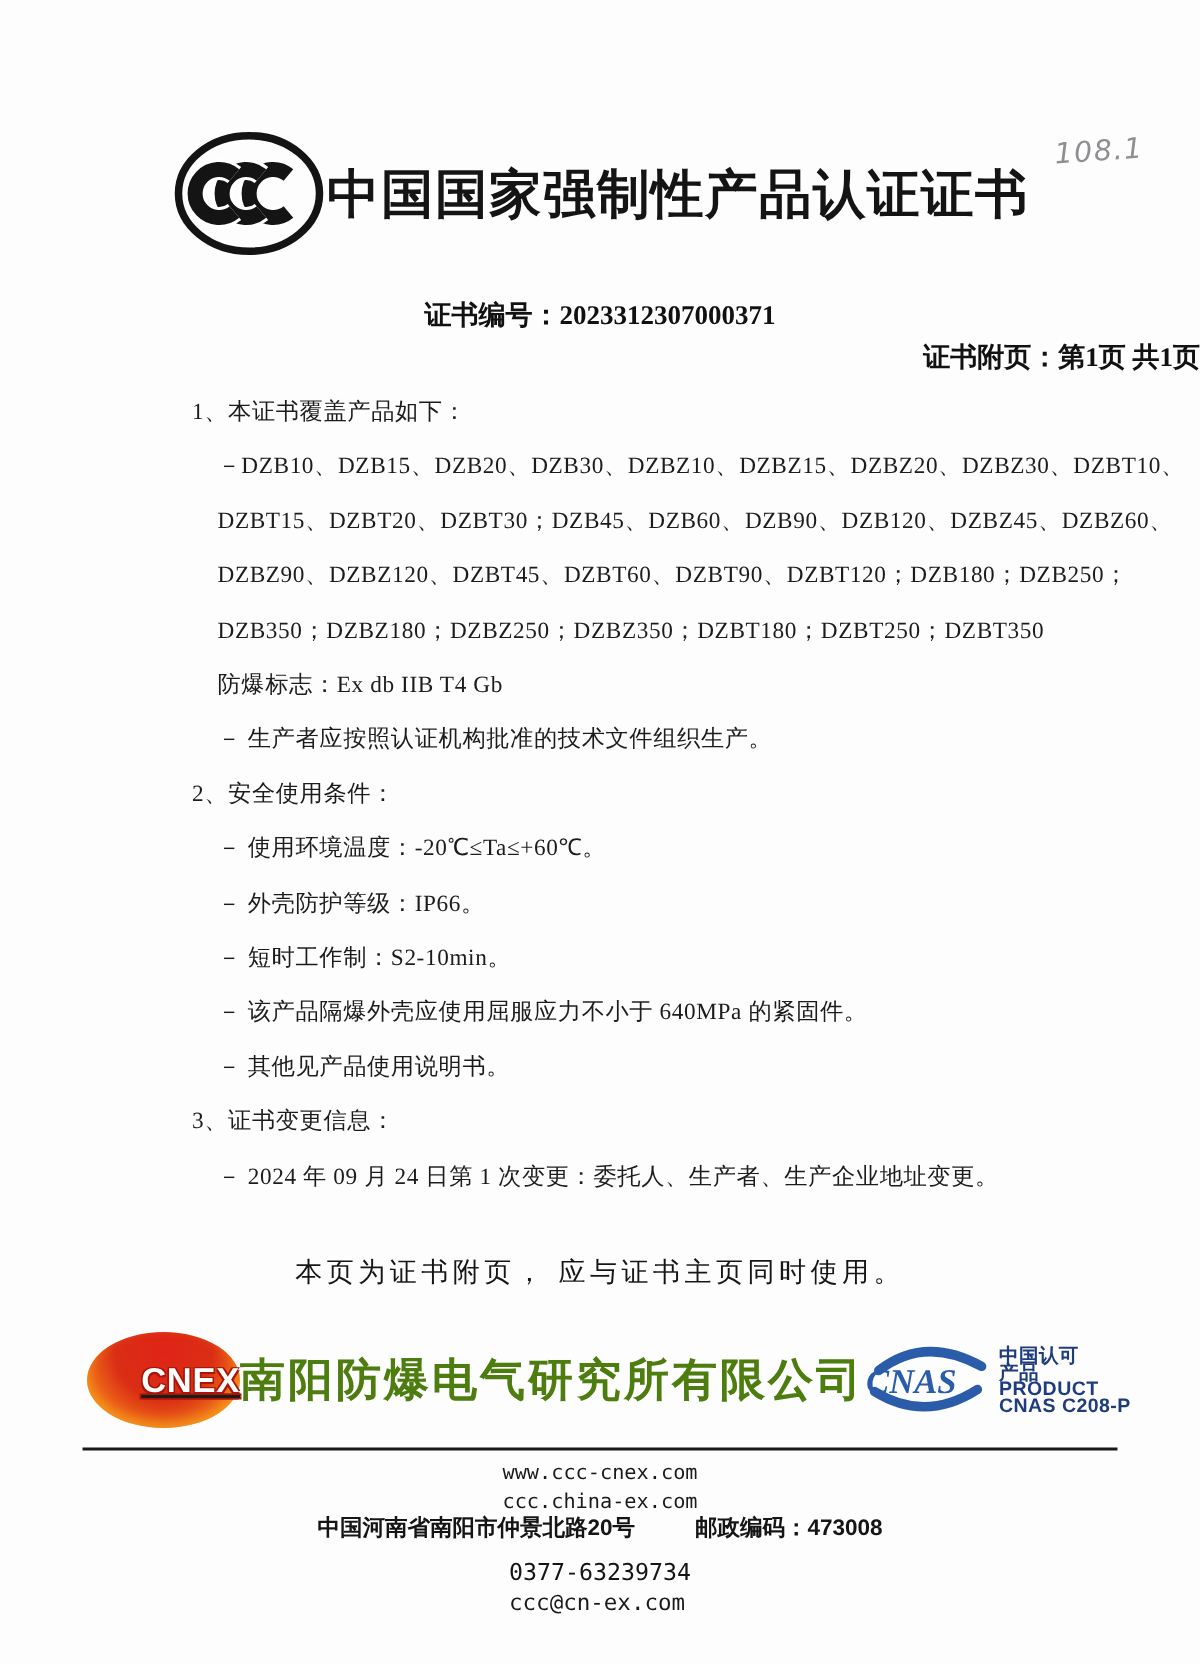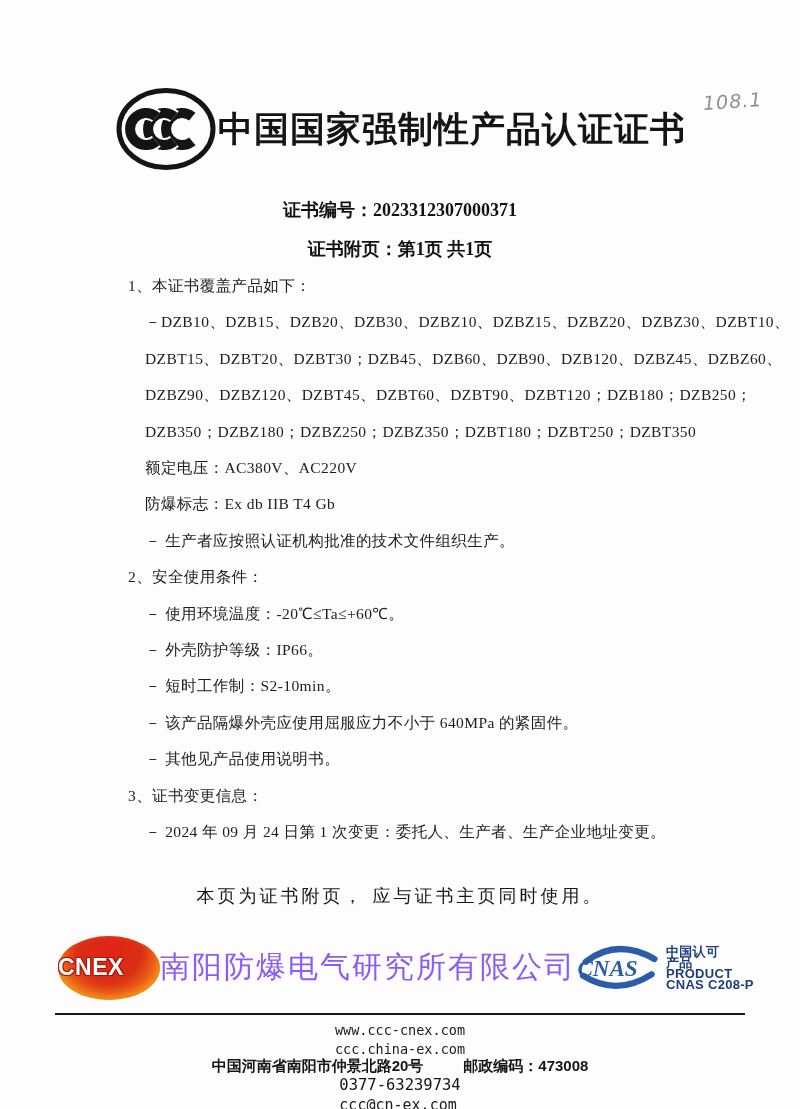--- a/index.html
+++ b/index.html
@@ -36,21 +36,21 @@
     letter-spacing: 1px; color: #141414;
     white-space: nowrap;
   }
 
   .cert-line {
     text-align: center; font-weight: bold;
     font-size: 18px; color: #111;
     font-family: "Liberation Serif", serif;
   }
   .cert-line.first { margin-top: 26px; }
-  .cert-line.second { margin-top: 15px; }
+  .cert-line.second { margin-top: 4px; text-align: right; }
 
   
   .section-heading {
     margin: 17px 0 0 126px;
     font-size: 17.5px; font-weight: bold;
     font-family: "Liberation Serif", serif;
     letter-spacing: 1px;
   }
   .product-info { margin: 7px 56px 0 128px; }
   .product-info p {
@@ -60,51 +60,52 @@
     white-space: nowrap;
     letter-spacing: 0.4px;
   }
   .product-info p.lvl2 { padding-left: 17px; }
 
   
   .notice {
     margin-top: 33px;
     text-align: center;
     font-size: 18px;
-    font-family: Liberation Sans, sans-serif;
+    font-family: Liberation Serif, serif;
     letter-spacing: 3px;
     color: #161616;
   }
 
   
   .issuer-row {
     margin-top: 28px;
     padding: 0 58px;
     display: flex; align-items: center;
   }
   .cnex-logo {
     width: 102px; height: 64px;
     border-radius: 50%;
     background: radial-gradient(ellipse at 50% 20%, #e02417 0%, #da2e15 45%, #ef6c18 72%, #f8a61b 100%);
-    display: flex; align-items: center; justify-content: flex-start;
+    display: flex; align-items: center; justify-content: flex-end;
     flex: 0 0 auto;
     box-shadow: inset 0 -4px 8px rgba(248,180,30,.55);
+    text-decoration: underline;
   }
   .cnex-logo span {
     color: #ffffff; font-weight: bold; font-size: 23px;
     letter-spacing: 0.5px;
     text-shadow: 1px 1px 0 #a81608, -1px -1px 0 #a81608, 1px -1px 0 #a81608, -1px 1px 0 #a81608;
     font-family: "Liberation Sans", sans-serif;
   }
   .company-name {
     flex: 1;
     text-align: center;
-    font-size: 30px; font-weight: normal;
+    font-size: 30px; font-weight: bold;
     letter-spacing: 2px;
-    color: #8b5cf6;
+    color: #4d7c0f;
     white-space: nowrap;
   }
   .cnas-block { display: flex; align-items: center; gap: 6px; flex: 0 0 auto; }
   .cnas-logo { width: 84px; height: 56px; }
   .cnas-caption { display: flex; flex-direction: column; justify-content: center; }
   .cnas-caption span {
     font-size: 13px; font-weight: bold; color: #1f3d7d;
     line-height: 11px; letter-spacing: 0.3px; white-space: nowrap;
   }
 
@@ -121,21 +122,21 @@
   .websites span, .mono {
     font-family: "DejaVu Sans Mono", monospace;
     font-size: 13.5px; color: #1a1a1a; letter-spacing: 0px;
   }
   .addr-block {
     display: flex; gap: 40px; align-items: flex-start;
     font-size: 15px; font-weight: bold; color: #151515;
     white-space: nowrap;
   }
   .phone-block { display: flex; flex-direction: column; align-items: flex-start; gap: 2px; }
-  .phone-block .phone { font-size: 15.5px; color: #141414; font-family: "DejaVu Sans Mono", monospace; }
+  .phone-block .phone { font-size: 15.5px; color: #141414; font-family: "DejaVu Sans Mono", monospace; margin-top: 11px; }
   .phone-block .email { font-size: 15px; font-family: "DejaVu Sans Mono", monospace; color: #1a1a1a; }
 </style>
 </head>
 <body>
 
 <div class="page">
 
   <div class="handwritten">108.1</div>
 
   <header class="hdr">
@@ -161,21 +162,20 @@
     <span>证书附页：</span><span>第1页 共1页</span>
   </div>
 
 
   <section class="product-info">
     <p class="lvl1">1、本证书覆盖产品如下：</p>
     <p class="lvl2">－DZB10、DZB15、DZB20、DZB30、DZBZ10、DZBZ15、DZBZ20、DZBZ30、DZBT10、</p>
     <p class="lvl2">DZBT15、DZBT20、DZBT30；DZB45、DZB60、DZB90、DZB120、DZBZ45、DZBZ60、</p>
     <p class="lvl2">DZBZ90、DZBZ120、DZBT45、DZBT60、DZBT90、DZBT120；DZB180；DZB250；</p>
     <p class="lvl2">DZB350；DZBZ180；DZBZ250；DZBZ350；DZBT180；DZBT250；DZBT350</p>
-    <p class="lvl2">额定电压：AC380V、AC220V</p>
     <p class="lvl2">防爆标志：Ex db IIB T4 Gb</p>
     <p class="lvl2">－ 生产者应按照认证机构批准的技术文件组织生产。</p>
     <p class="lvl1">2、安全使用条件：</p>
     <p class="lvl2">－ 使用环境温度：-20℃≤Ta≤+60℃。</p>
     <p class="lvl2">－ 外壳防护等级：IP66。</p>
     <p class="lvl2">－ 短时工作制：S2-10min。</p>
     <p class="lvl2">－ 该产品隔爆外壳应使用屈服应力不小于 640MPa 的紧固件。</p>
     <p class="lvl2">－ 其他见产品使用说明书。</p>
     <p class="lvl1">3、证书变更信息：</p>
     <p class="lvl2">－ 2024 年 09 月 24 日第 1 次变更：委托人、生产者、生产企业地址变更。</p>

